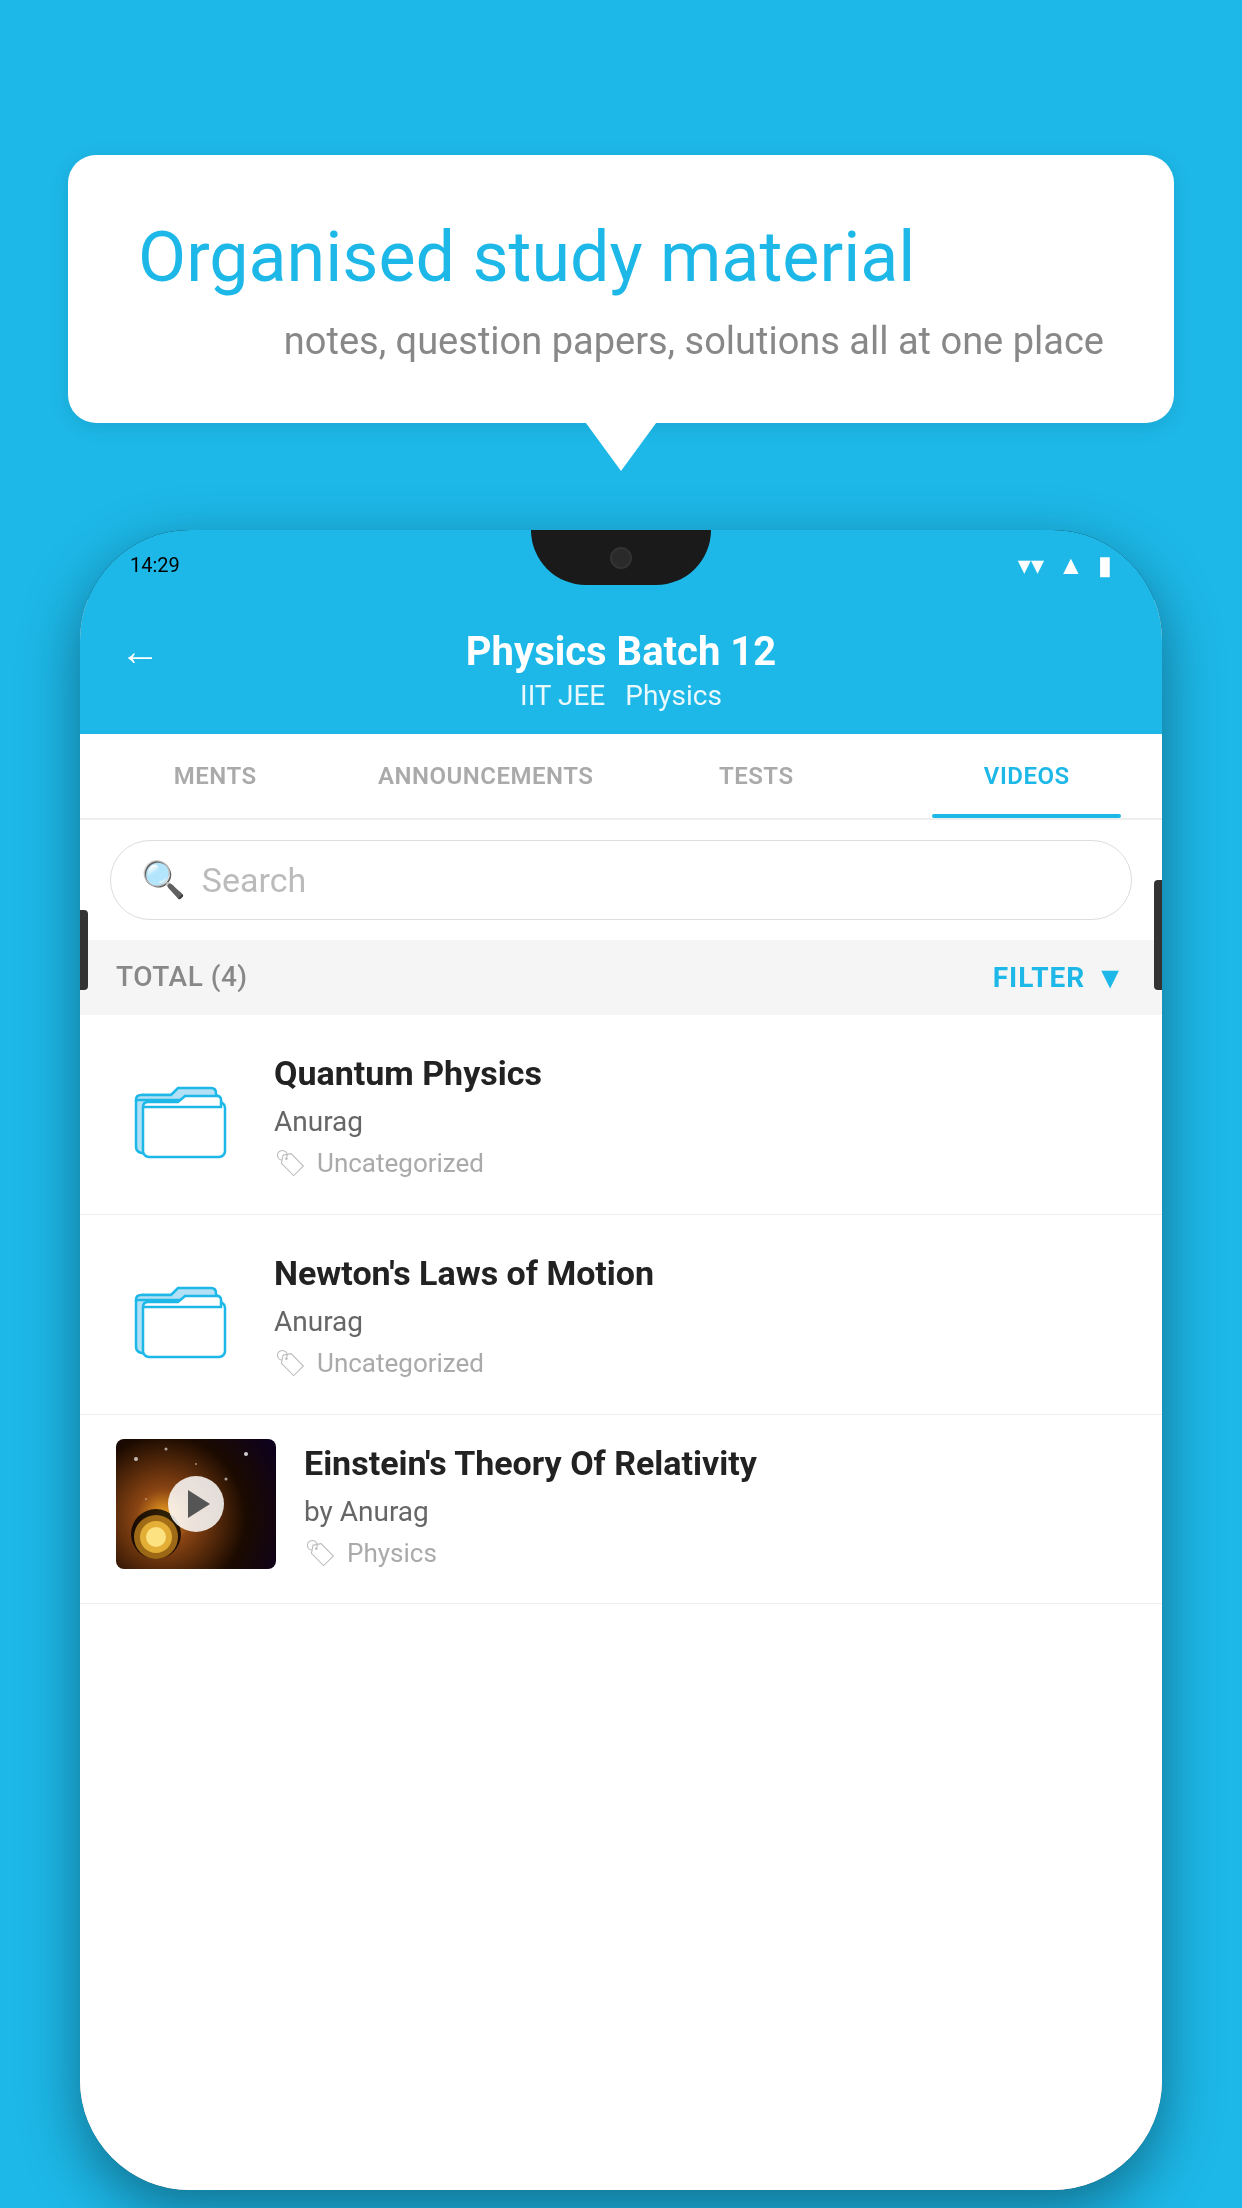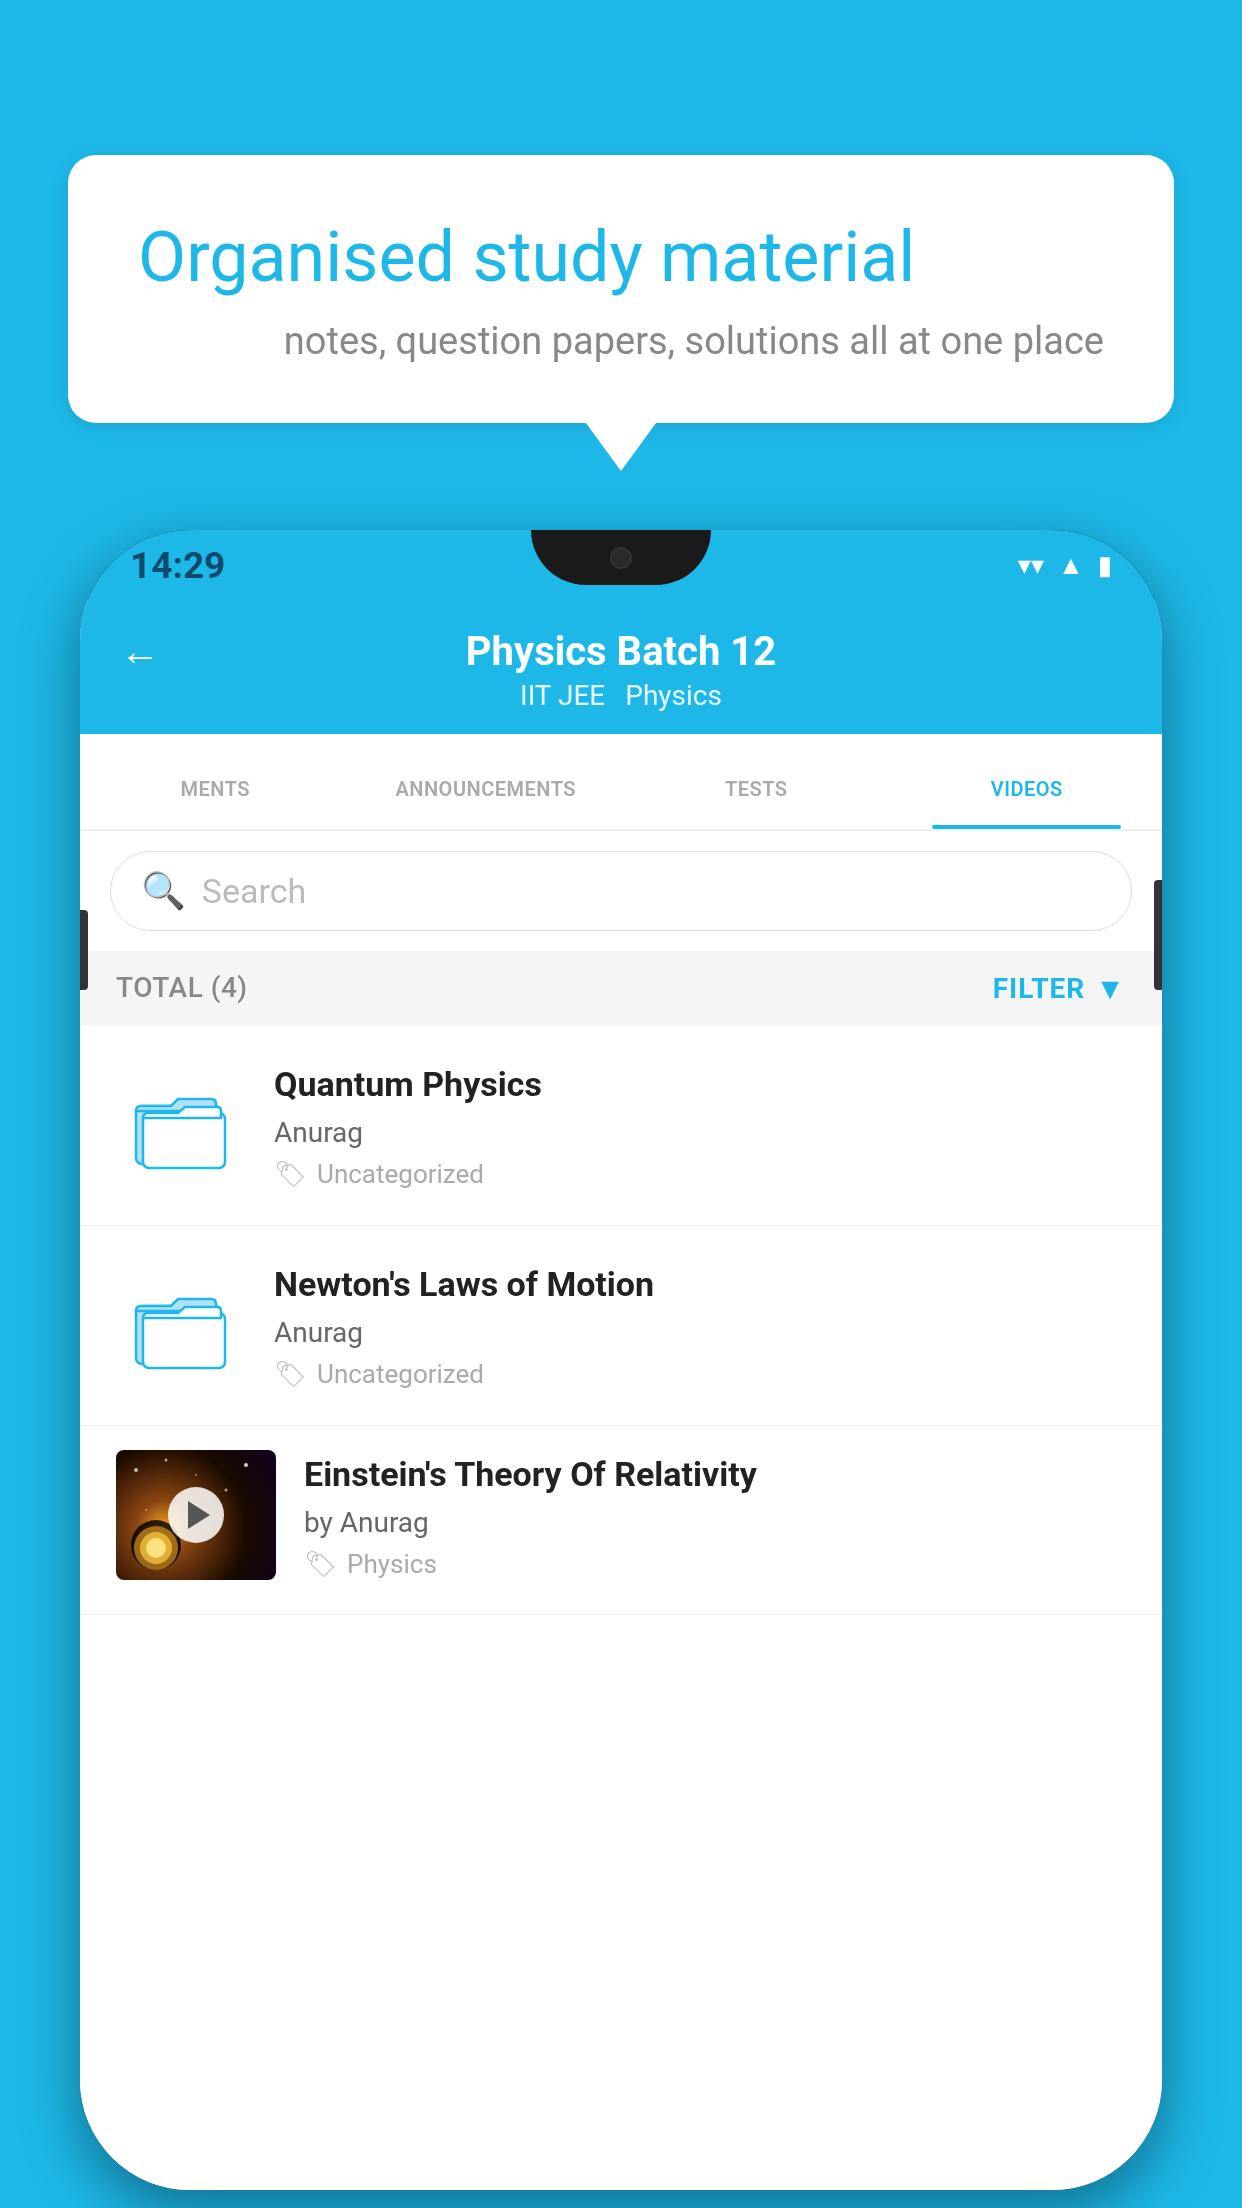--- a/index.html
+++ b/index.html
@@ -71,23 +71,23 @@
       background: #1db8e8;
       height: 70px;
       display: flex;
       align-items: center;
       justify-content: space-between;
       padding: 0 50px;
       position: relative;
     }
 
     .status-time {
-      color: #0c4a6e;
-      font-size: 37px;
-      font-weight: 700;
+      color: #000000;
+      font-size: 20px;
+      font-weight: 400;
     }
 
     .status-icons {
       display: flex;
       align-items: center;
       gap: 14px;
     }
 
     .status-icon {
       color: white;
@@ -155,27 +155,26 @@
     .tabs-container {
       background: white;
       display: flex;
       border-bottom: 2px solid #eee;
     }
 
     .tab {
       flex: 1;
       text-align: center;
       padding: 28px 10px;
-      font-size: 20px;
+      font-size: 24px;
       font-weight: 600;
       color: #aaa;
       letter-spacing: 0.5px;
       position: relative;
       cursor: pointer;
-      margin-top: 15px;
     }
 
     .tab.active {
       color: #1db8e8;
     }
 
     .tab.active::after {
       content: '';
       position: absolute;
       bottom: 0;

